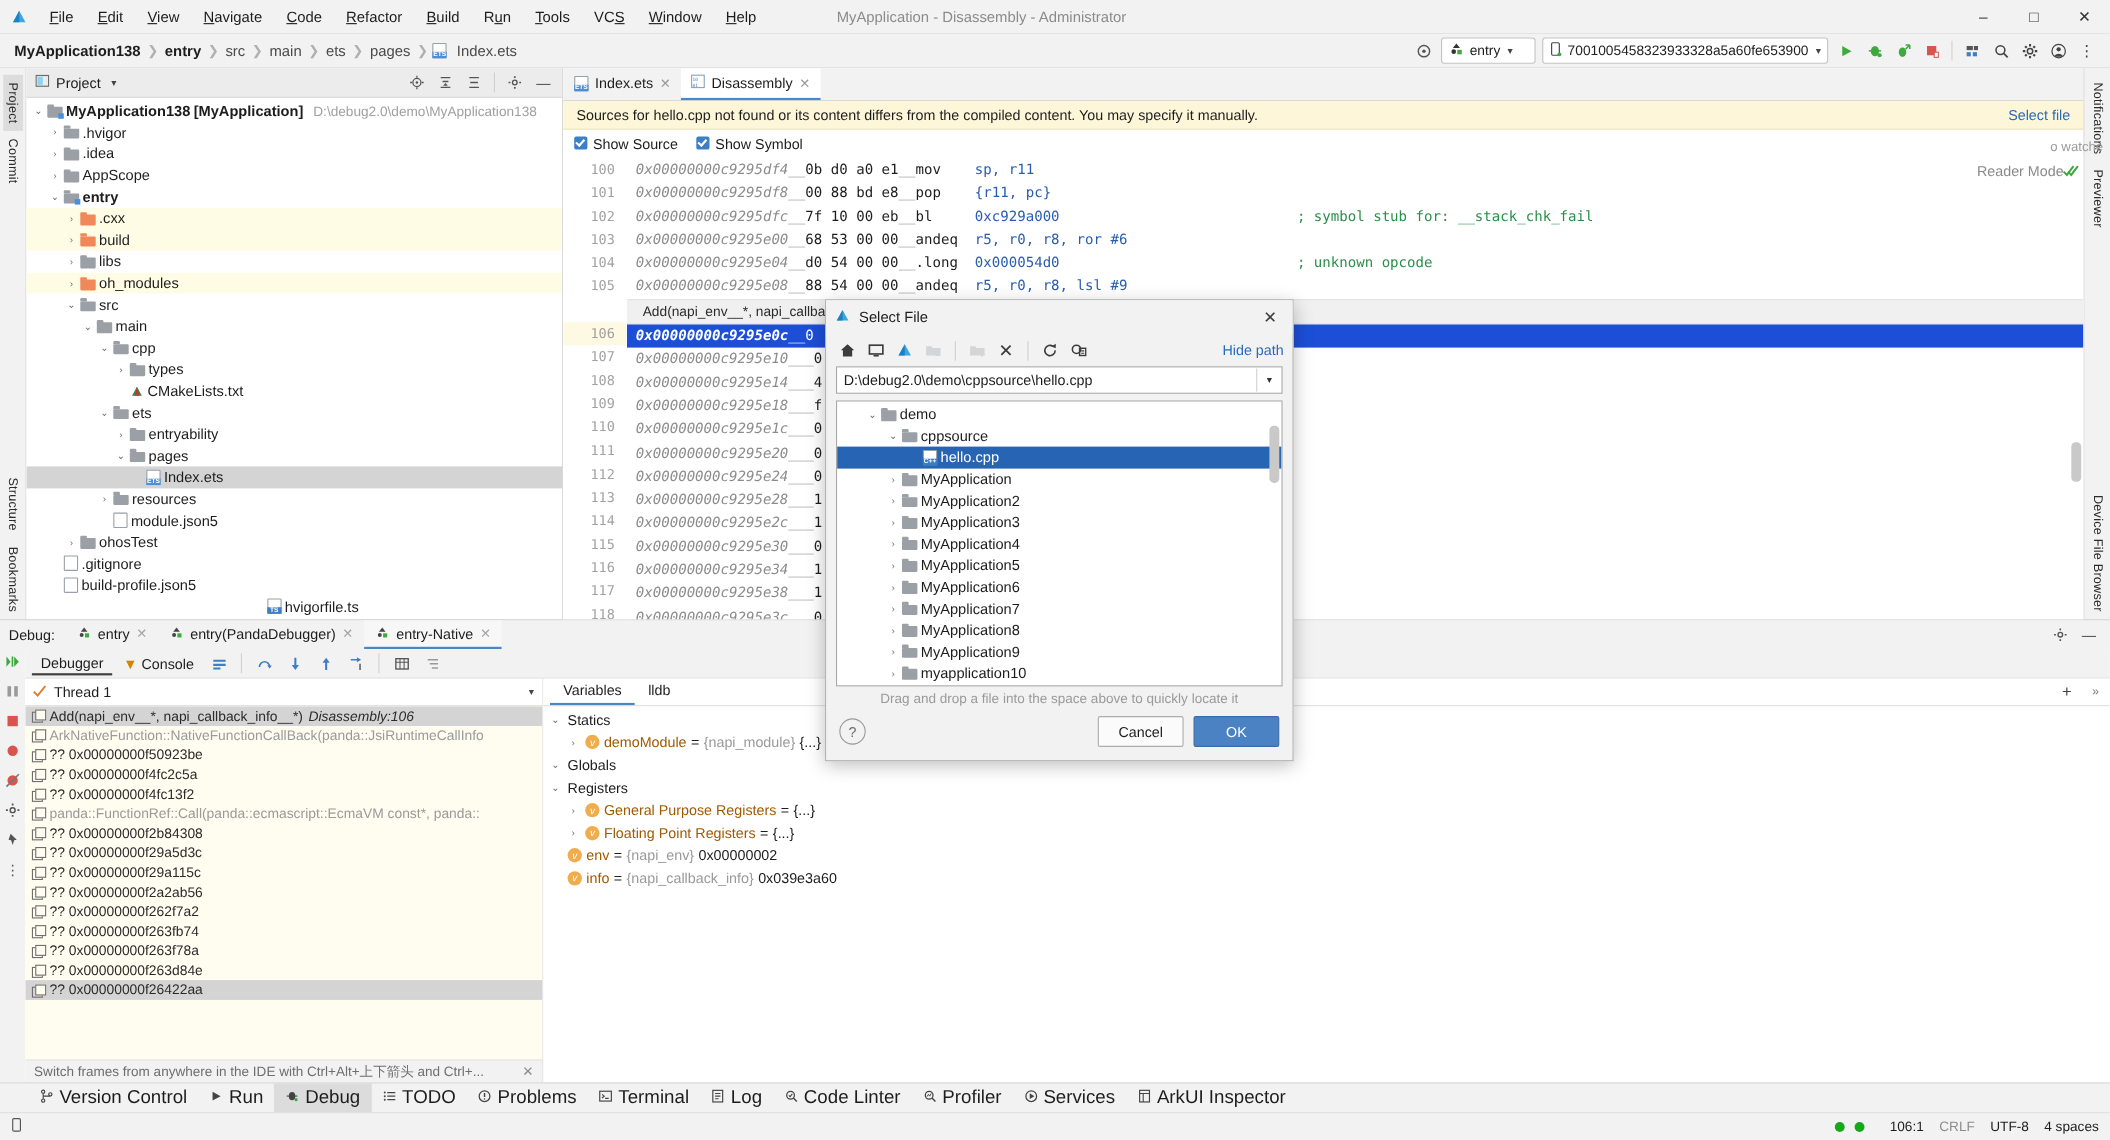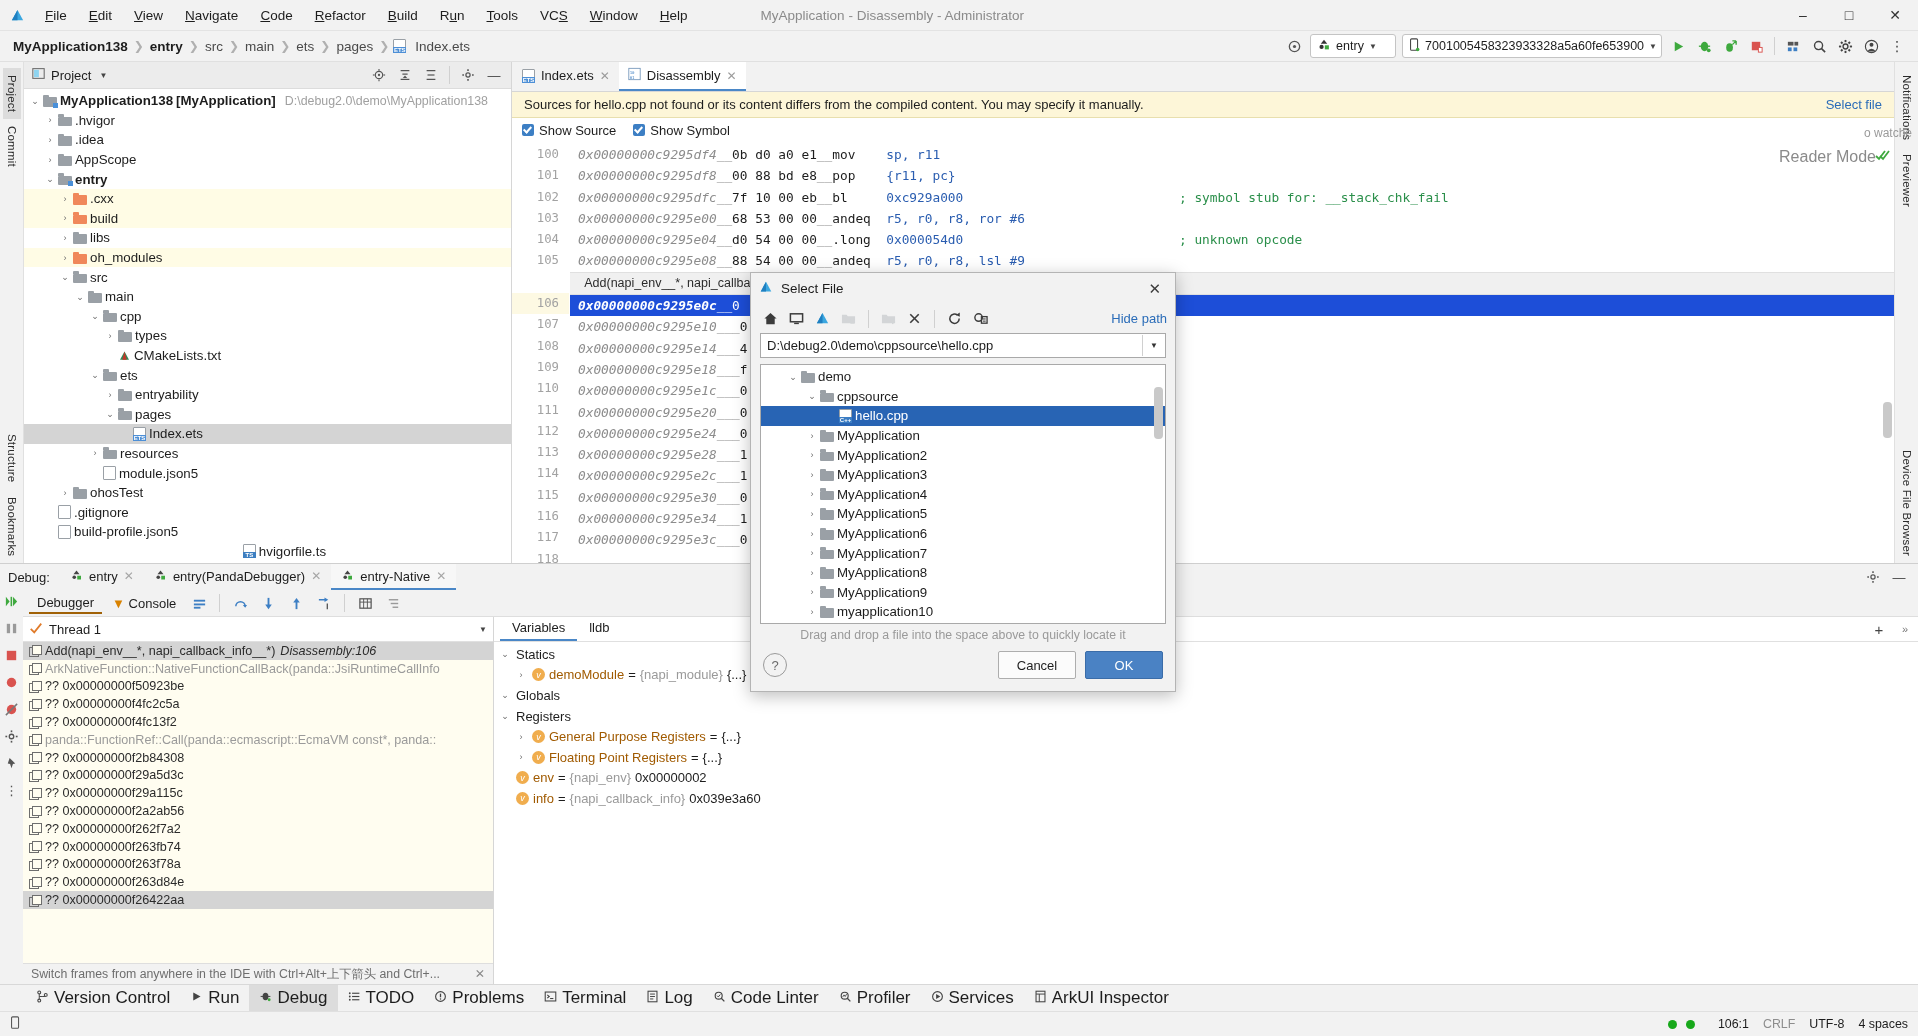--- a/index.html
+++ b/index.html
@@ -102,42 +102,42 @@
   .cline{height:21.3px;line-height:21.3px;white-space:pre;font-family:"DejaVu Sans Mono",monospace;
          font-size:12.8px;padding-left:8px;}
   .cline.cur{background:#1d4ed8;color:#fff;}
   .addr{color:#8c8c8c;font-style:italic;}
   .bytes{color:#1d1d1d;}
   .mnem{color:#1d1d1d;}
   .oper{color:#2a5db0;}
   .cmt{color:#2a8f4a;}
   .srcline{background:#f0f0f0;border-top:1px solid #e0e0e0;border-bottom:1px solid #e0e0e0;
            font-family:"Liberation Sans",sans-serif;font-size:12.5px;color:#2b2b2b;}
-  .readermode{position:absolute;right:18px;top:6px;font-size:16px;color:#8a8a8a;}
+  .readermode{position:absolute;right:18px;top:6px;font-size:13px;color:#8a8a8a;}
   .scrollmark{position:absolute;right:4px;top:5px;}
   .vscroll{position:absolute;right:2px;top:260px;width:9px;height:36px;background:#c9c9c9;border-radius:4px;}
 
   
   .debugarea{height:420px;flex:0 0 420px;display:flex;flex-direction:column;background:#f2f2f2;
              border-top:1px solid #cfcfcf;}
   .dbgtabs{height:26px;flex:0 0 26px;display:flex;align-items:center;padding-left:8px;gap:0;
            background:#f2f2f2;}
   .dbglabel{font-size:13px;margin-right:10px;}
   .dtab{display:flex;align-items:center;gap:6px;padding:4px 10px;font-size:13px;height:26px;
         box-sizing:border-box;border-bottom:2px solid transparent;}
   .dtab.active{border-bottom:2px solid #4a87c7;background:#f7f7f7;}
   .dtab .x{color:#a5a5a5;font-size:12px;}
   .dbgbody{flex:1;display:flex;min-height:0;}
   .dbgleftbar{width:23px;flex:0 0 23px;background:#f2f2f2;display:flex;flex-direction:column;
               align-items:center;padding-top:4px;gap:9px;}
   .dbgmain{flex:1;display:flex;flex-direction:column;min-width:0;background:#fff;}
   .dbgtoolbar{height:26px;flex:0 0 26px;background:#f2f2f2;display:flex;align-items:center;
               gap:2px;padding:0 6px;border-bottom:1px solid #dedede;}
   .dtoolbtn{font-size:13px;padding:2px 8px;}
-  .dtoolbtn.sel{border-bottom:2px solid #a16207;}
+  .dtoolbtn.sel{border-bottom:2px solid #404040;}
   .dbgsplit{flex:1;display:flex;min-height:0;}
   .framespane{width:470px;flex:0 0 470px;display:flex;flex-direction:column;border-right:1px solid #d6d6d6;min-height:0;}
   .threadrow{height:24px;flex:0 0 24px;background:#fff;display:flex;align-items:center;gap:6px;
              padding:0 6px;border-bottom:1px solid #e0e0e0;font-size:13px;}
   .threadrow .sp{flex:1;}
   .frames{flex:1;overflow:hidden;background:#fffdf0;position:relative;}
   .frow{height:17.8px;display:flex;align-items:center;gap:5px;padding:0 6px;white-space:nowrap;
         font-size:12.6px;overflow:hidden;}
   .frow.sel{background:#d4d4d4;}
   .frow.first{background:#d4d4d4;}
@@ -703,20 +703,21 @@
             <div class="cline"><span class="addr">0x00000000c9295e10</span><span class="addr">___</span><span class="bytes">0</span></div>
             <div class="cline"><span class="addr">0x00000000c9295e14</span><span class="addr">___</span><span class="bytes">4</span></div>
             <div class="cline"><span class="addr">0x00000000c9295e18</span><span class="addr">___</span><span class="bytes">f</span></div>
             <div class="cline"><span class="addr">0x00000000c9295e1c</span><span class="addr">___</span><span class="bytes">0</span></div>
             <div class="cline"><span class="addr">0x00000000c9295e20</span><span class="addr">___</span><span class="bytes">0</span></div>
             <div class="cline"><span class="addr">0x00000000c9295e24</span><span class="addr">___</span><span class="bytes">0</span></div>
             <div class="cline"><span class="addr">0x00000000c9295e28</span><span class="addr">___</span><span class="bytes">1</span></div>
             <div class="cline"><span class="addr">0x00000000c9295e2c</span><span class="addr">___</span><span class="bytes">1</span></div>
             <div class="cline"><span class="addr">0x00000000c9295e30</span><span class="addr">___</span><span class="bytes">0</span></div>
             <div class="cline"><span class="addr">0x00000000c9295e34</span><span class="addr">___</span><span class="bytes">1</span></div>
+            <div class="cline"><span class="addr">0x00000000c9295e38</span><span class="addr">___</span><span class="bytes">1</span></div>
             <div class="cline"><span class="addr">0x00000000c9295e3c</span><span class="addr">___</span><span class="bytes">0</span></div>
           </div>
         <div class="readermode">Reader Mode</div>
         <div class="scrollmark">
           <svg width="16" height="16" viewBox="0 0 16 16">
               <path d="M2 9 L5 12 L11 4" stroke="#3ea93e" stroke-width="1.8" fill="none"></path>
               <path d="M6 9 L9 12 L15 4" stroke="#3ea93e" stroke-width="1.8" fill="none"></path>
             </svg>
         </div>
         <div class="vscroll"></div>

